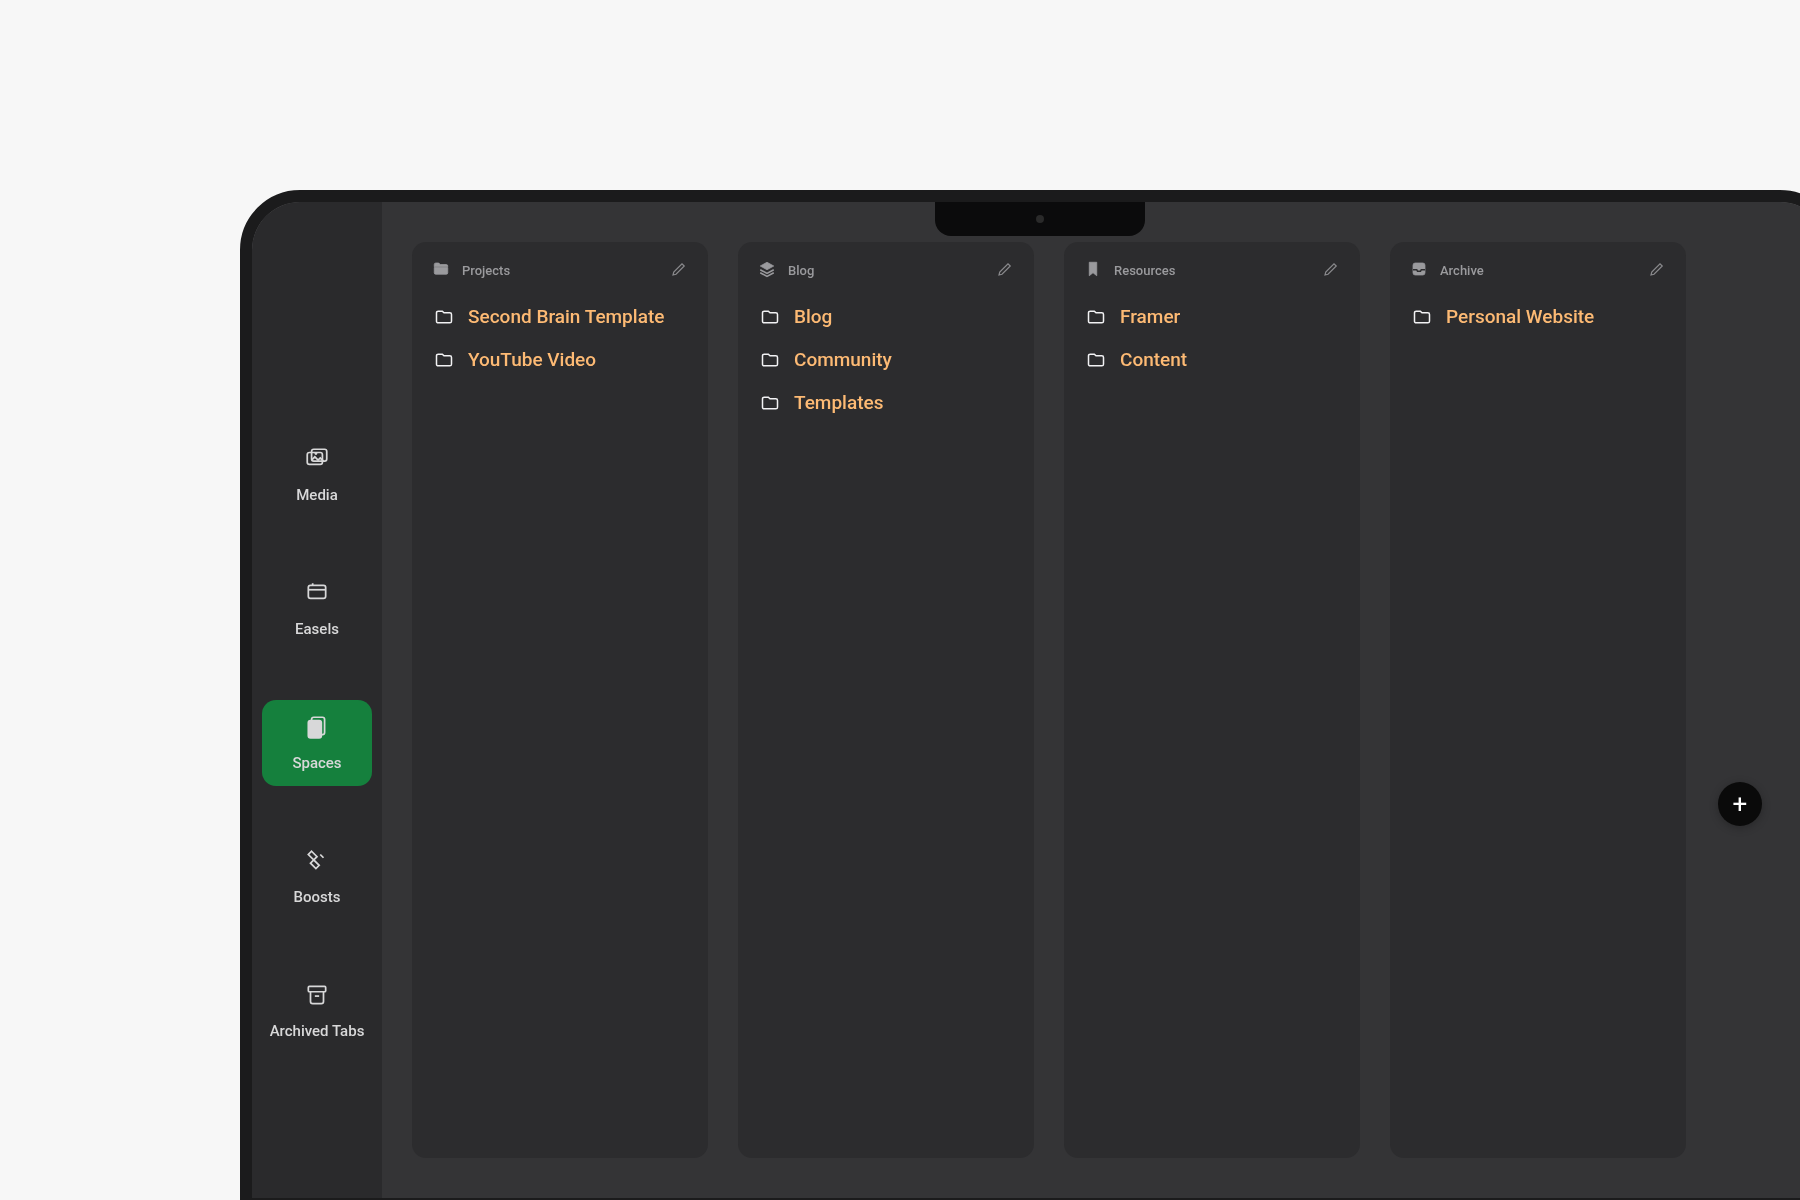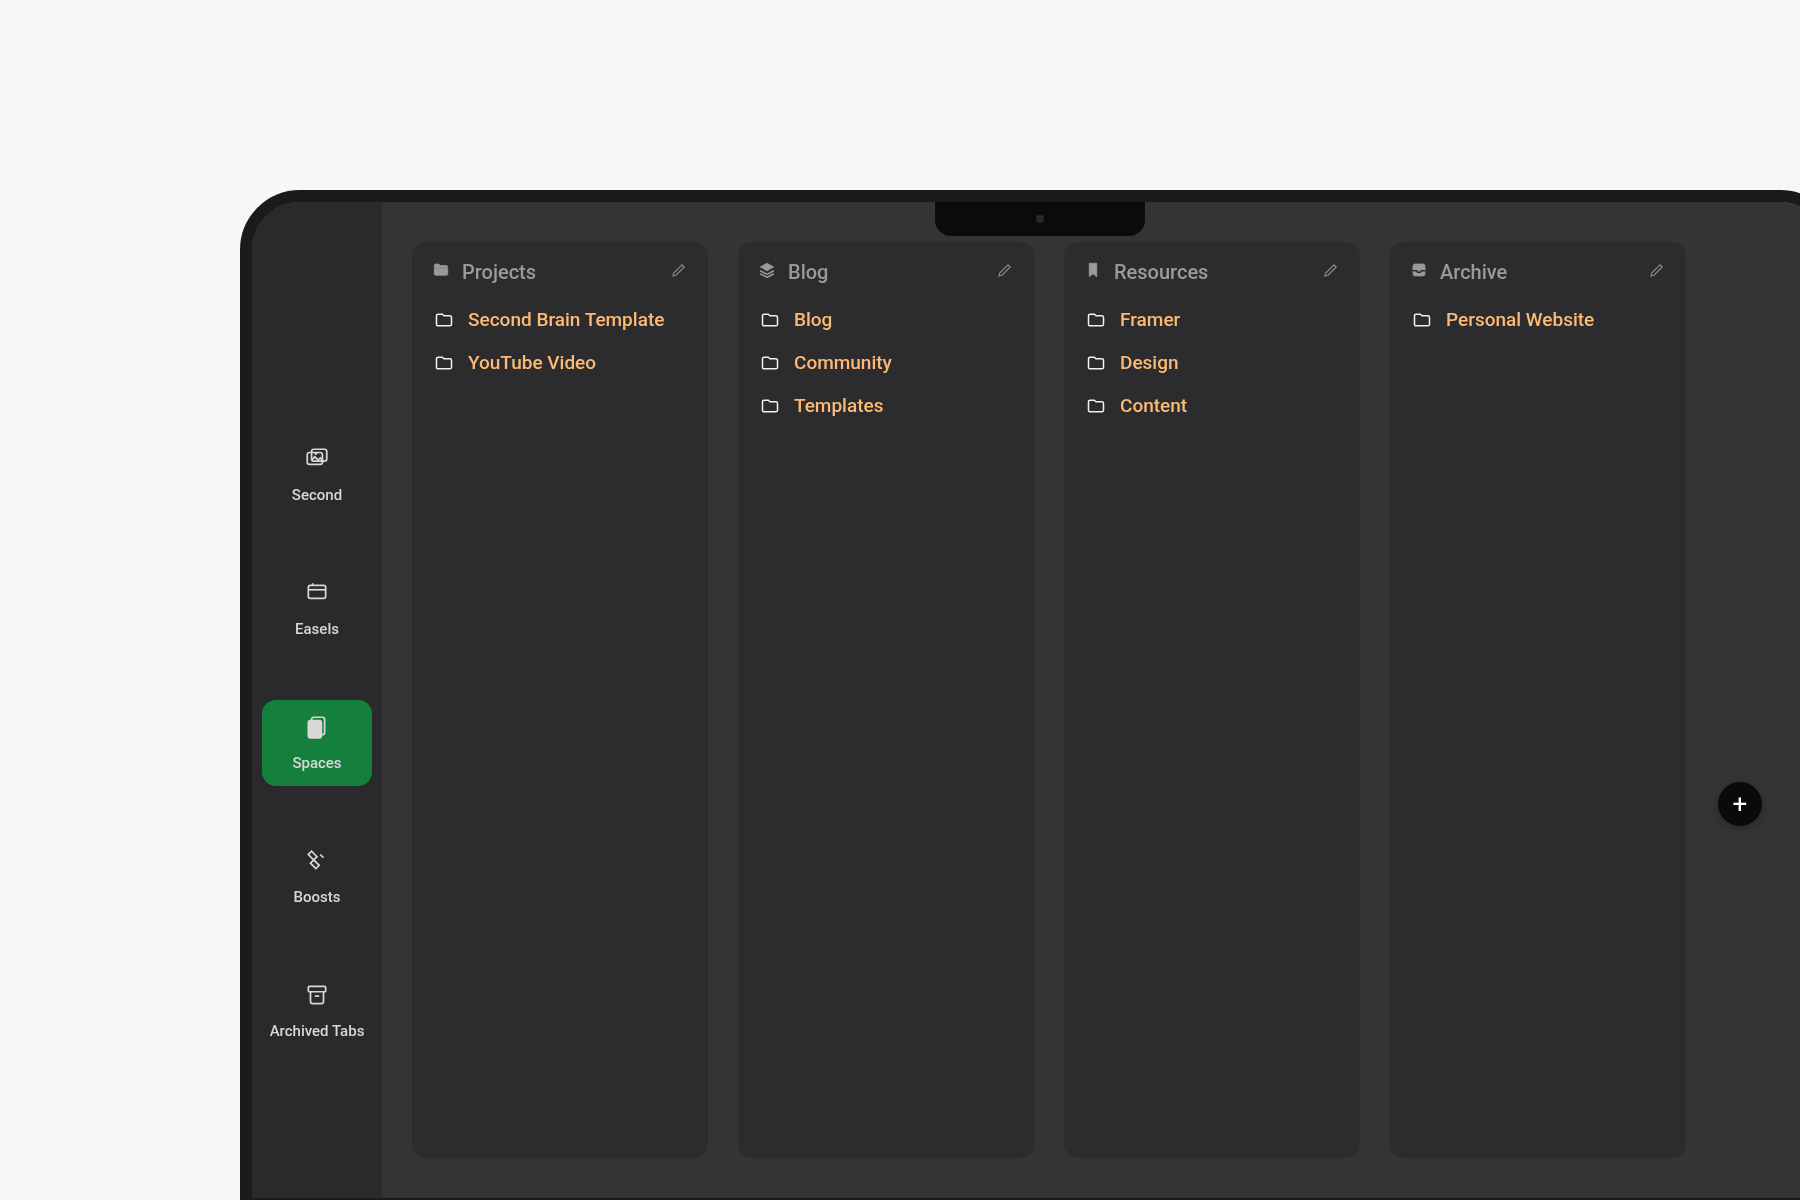--- a/index.html
+++ b/index.html
@@ -73,21 +73,21 @@
   }
   .col{
     width:296px;
     background:#2c2c2e;
     border-radius:14px;
     padding:18px 20px;
     display:flex;flex-direction:column;
   }
   .col-head{
     display:flex;align-items:center;gap:12px;
-    color:#9a9a9d;font-size:20px;font-weight:500;
+    color:#9a9a9d;font-size:13px;font-weight:500;
     margin-bottom:14px;
   }
   .col-head .spacer{flex:1;}
   .col-head svg{width:18px;height:18px;}
   .col-head .ico{fill:#9a9a9d;stroke:#9a9a9d;}
   .edit-btn{cursor:pointer;}
   .edit-btn svg{stroke:#8a8a8d;fill:none;stroke-width:1.6;}
 
   .row{
     display:flex;align-items:center;gap:14px;
@@ -119,21 +119,21 @@
 
       <div class="side-item">
         <span>
           <svg viewBox="0 0 24 24">
               <rect x="3" y="6" width="14" height="11" rx="2"></rect>
               <rect x="7" y="3" width="14" height="11" rx="2"></rect>
               <circle cx="11" cy="7" r="1.3" fill="#d8d8d9" stroke="none"></circle>
               <path d="M7 13l3-3 3 3 2-2 3 3"></path>
             </svg>
         </span>
-        <span class="lbl">Second</span>
+        <span class="lbl">Media</span>
       </div>
 
 
       <div class="side-item">
         <span>
           <svg viewBox="0 0 24 24">
               <rect x="4" y="5" width="16" height="12" rx="2"></rect>
               <path d="M4 9h16"></path>
               <path d="M8 5V3"></path>
             </svg>
@@ -261,26 +261,20 @@
         <div class="row">
           <svg viewBox="0 0 24 24">
               <path d="M3 7a2 2 0 0 1 2-2h5l2 2h7a2 2 0 0 1 2 2v8a2 2 0 0 1-2 2H5a2 2 0 0 1-2-2z"></path>
             </svg>
           <span>Framer</span>
         </div>
         <div class="row">
           <svg viewBox="0 0 24 24">
               <path d="M3 7a2 2 0 0 1 2-2h5l2 2h7a2 2 0 0 1 2 2v8a2 2 0 0 1-2 2H5a2 2 0 0 1-2-2z"></path>
             </svg>
-          <span>Design</span>
-        </div>
-        <div class="row">
-          <svg viewBox="0 0 24 24">
-              <path d="M3 7a2 2 0 0 1 2-2h5l2 2h7a2 2 0 0 1 2 2v8a2 2 0 0 1-2 2H5a2 2 0 0 1-2-2z"></path>
-            </svg>
           <span>Content</span>
         </div>
       </div>
 
       <div class="col">
         <div class="col-head">
           <span>
             <svg class="ico" viewBox="0 0 24 24" stroke="none">
                 <rect x="4" y="4" width="16" height="16" rx="3"></rect>
                 <path d="M4 13h5l1 2h4l1-2h5" stroke="#2c2c2e" stroke-width="2" fill="none"></path>

